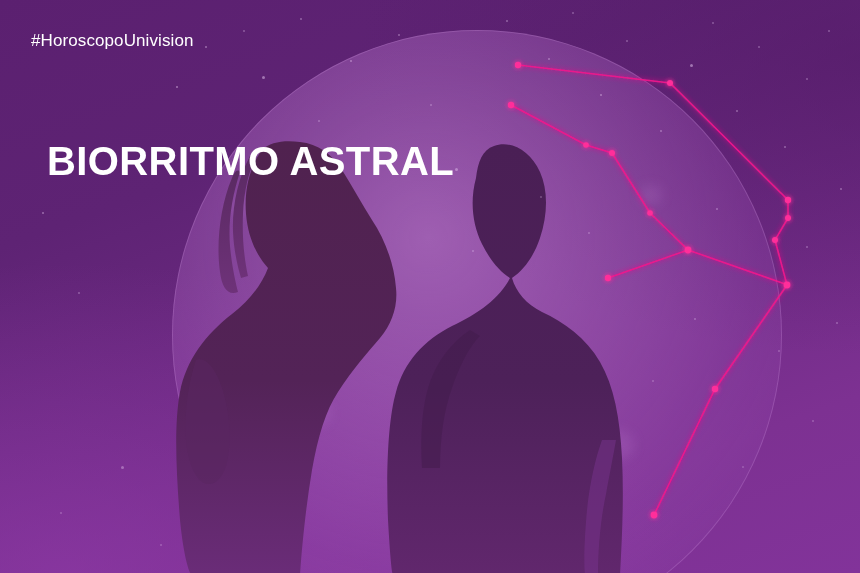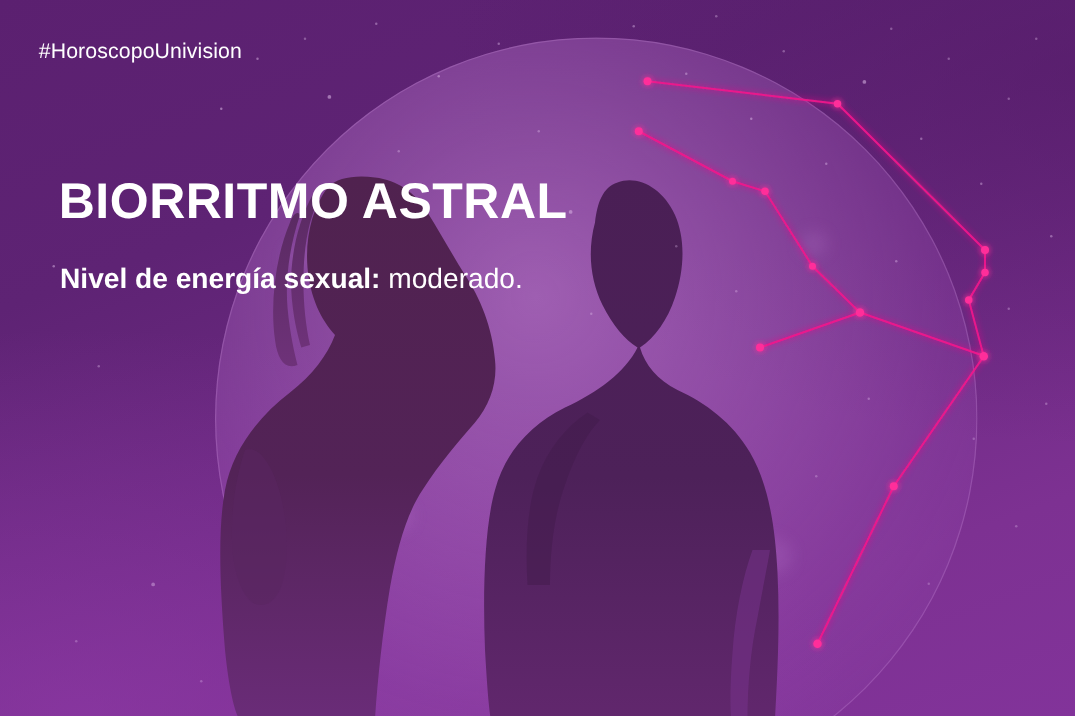--- a/index.html
+++ b/index.html
@@ -309,19 +309,16 @@
       <circle cx="715" cy="389" r="3.2"></circle>
       <circle cx="654" cy="515" r="3.4"></circle>
     </g>
   </svg>
 
   <div class="content">
     <div class="hashtag">#HoroscopoUnivision</div>
 
     <div class="headline">BIORRITMO ASTRAL</div>
 
-    <div class="para p1">
-      <b>Nivel de energía sexual:</b><span> moderado.</span>
-    </div>
 
   </div>
 
 </div>
 
 </body></html>

